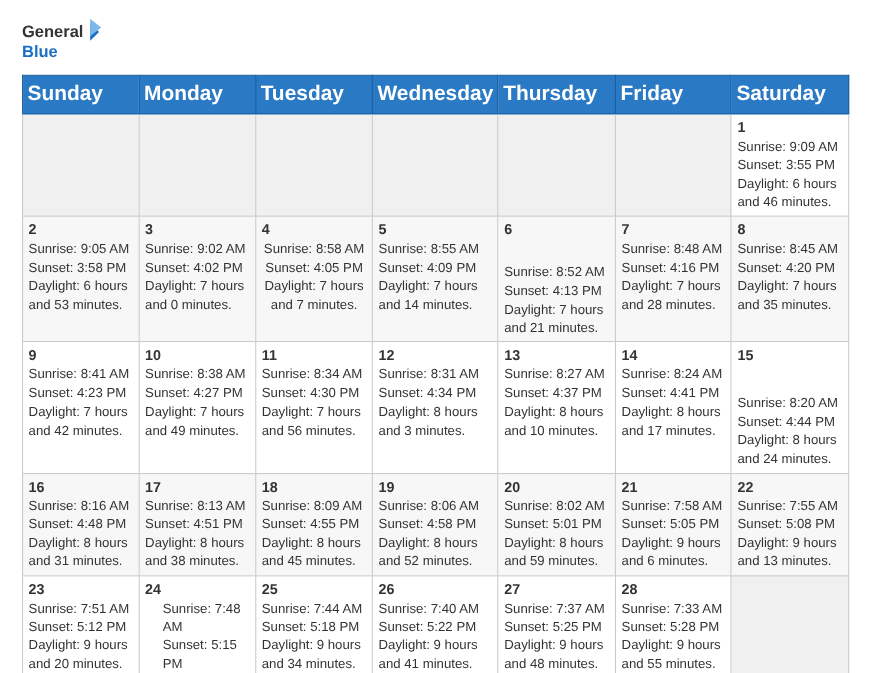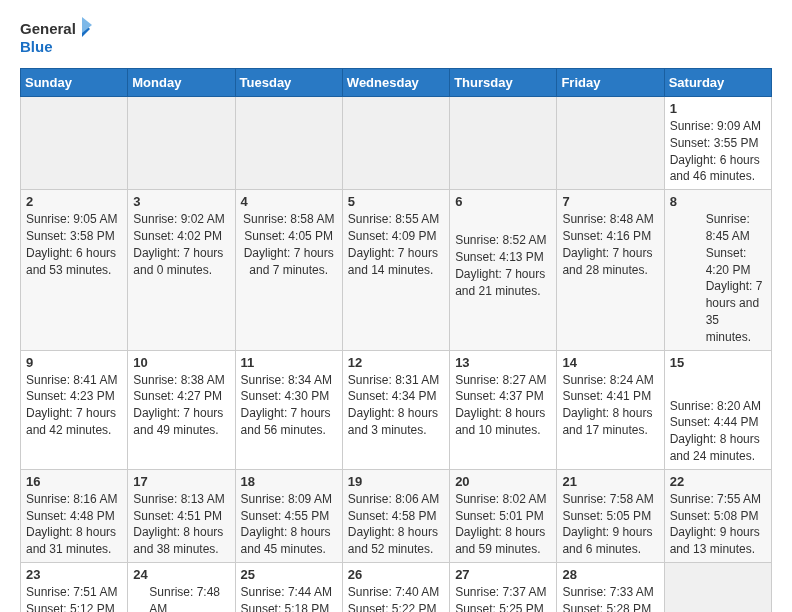--- a/index.html
+++ b/index.html
@@ -4,21 +4,21 @@
   <style>
     * { box-sizing: border-box; margin: 0; padding: 0; }
     body { font-family: Arial, sans-serif; background: #fff; width: 792px; min-height: 612px; overflow: hidden; }
     .page { width: 792px; padding: 16px 20px; }
     .header-row { display: flex; align-items: flex-start; justify-content: space-between; margin-bottom: 8px; }
     .logo { display: flex; align-items: center; gap: 2px; }
     .title-block { text-align: right; }
     .month-title { font-size: 36px; font-weight: bold; color: #333; line-height: 1.1; }
     .subtitle { font-size: 14px; color: #555; margin-top: 2px; }
     .calendar { width: 100%; border-collapse: collapse; border: 1px solid #ccc; }
-    .calendar th { background: #2979c4; color: #fff; font-size: 13px; font-weight: bold; padding: 6px 4px; text-align: left; border: 1px solid #1a5fa0; }
+    .calendar th { background: #2979c4; color: #fff; font-size: 19px; font-weight: bold; padding: 6px 4px; text-align: left; border: 1px solid #1a5fa0; }
     .calendar td { border: 1px solid #ccc; vertical-align: top; padding: 4px 5px; width: calc(100%/7); min-height: 80px; background: #fff; }
     .calendar tr:nth-child(even) td { background: #f7f7f7; }
     .calendar tbody tr:nth-child(odd) td { background: #fff; }
     .day-num { font-size: 13px; font-weight: bold; color: #333; display: block; margin-bottom: 2px; }
     .day-info { font-size: 12px; color: #333; line-height: 1.4; }
     .empty { background: #f0f0f0 !important; }
   </style>
 </head>
 <body>
 
@@ -97,21 +97,21 @@
 Daylight: 7 hours and 21 minutes.</div>
           </td>
           <td>
             <span class="day-num">7</span>
             <div class="day-info" style="white-space: pre-line;">Sunrise: 8:48 AM
 Sunset: 4:16 PM
 Daylight: 7 hours and 28 minutes.</div>
           </td>
           <td>
             <span class="day-num">8</span>
-            <div class="day-info" style="white-space: pre-line; margin-left: 36px;">Sunrise: 8:45 AM
+            <div class="day-info" style="white-space: pre-line;">Sunrise: 8:45 AM
 Sunset: 4:20 PM
 Daylight: 7 hours and 35 minutes.</div>
           </td>
         </tr>
         <tr>
           <td>
             <span class="day-num">9</span>
             <div class="day-info" style="white-space: pre-line;">Sunrise: 8:41 AM
 Sunset: 4:23 PM
 Daylight: 7 hours and 42 minutes.</div>

